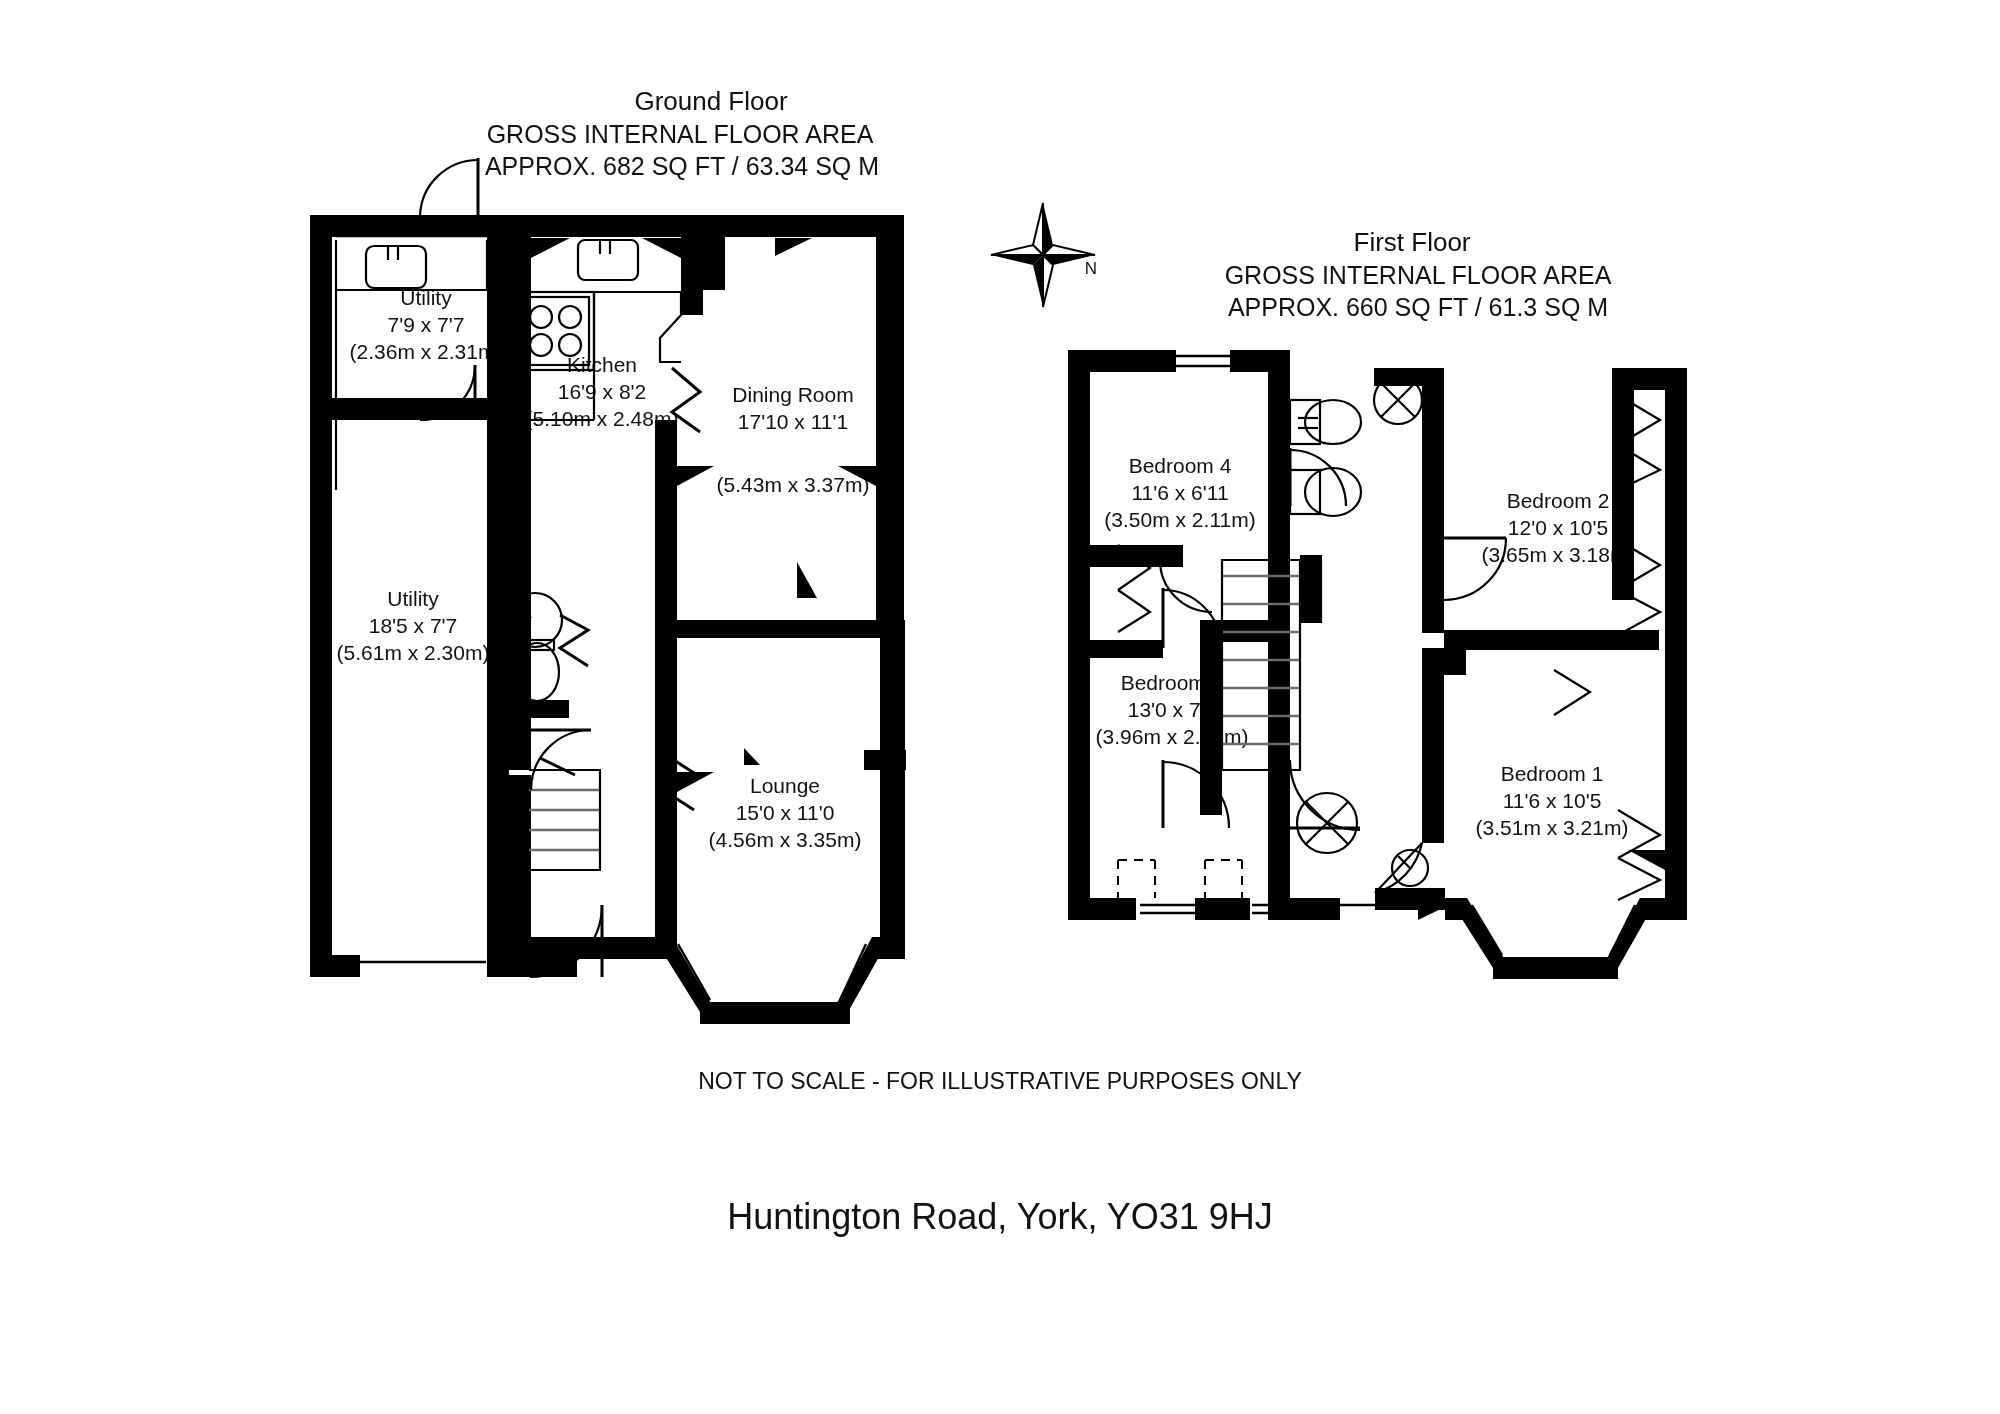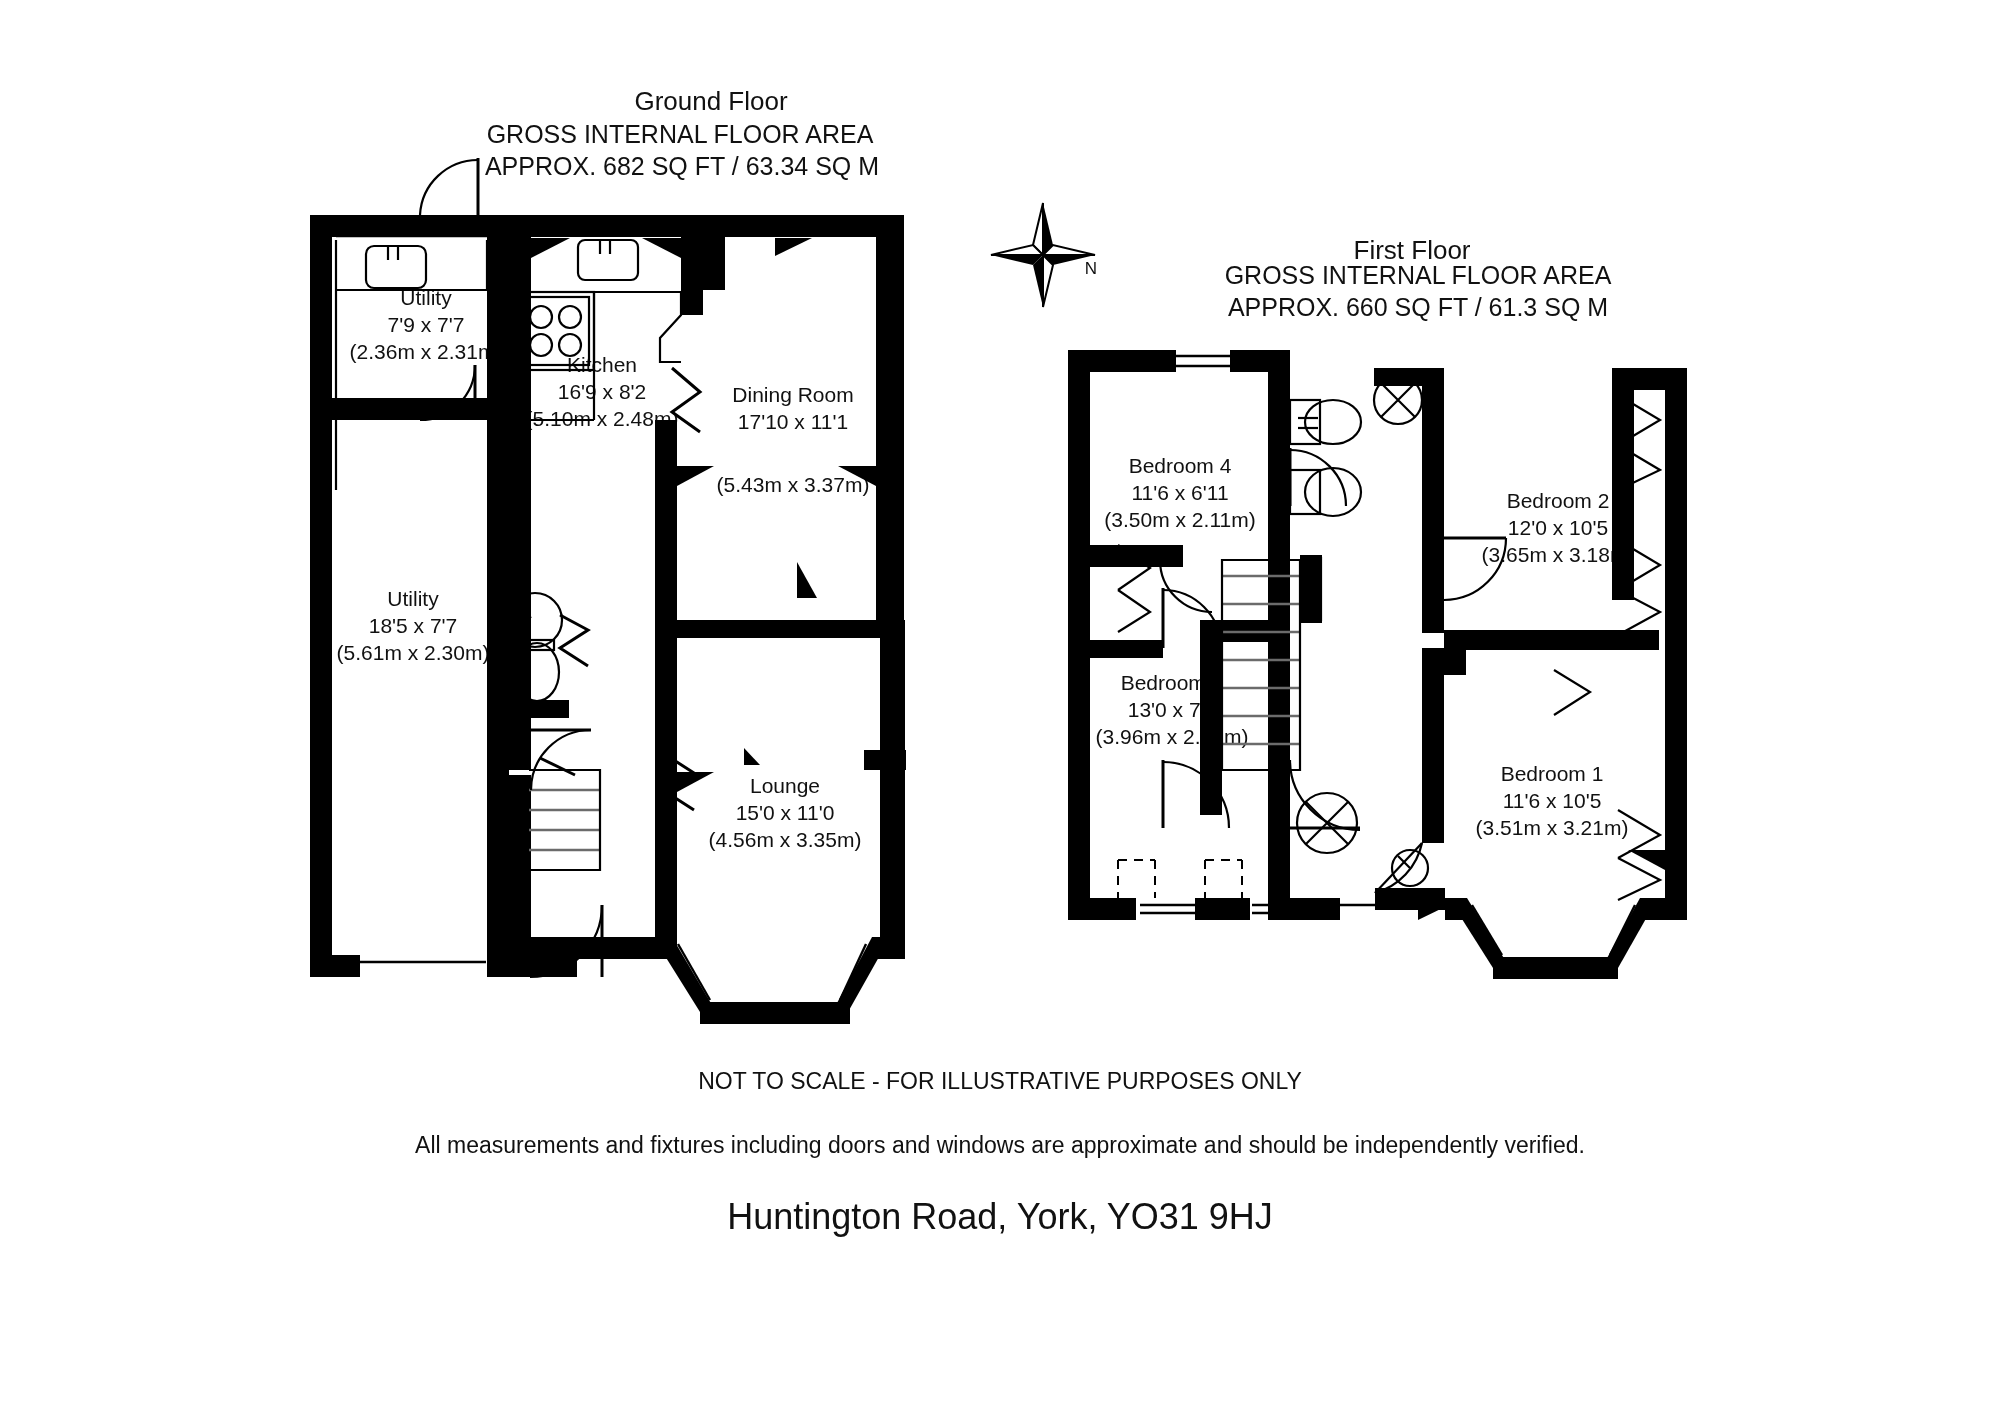--- a/index.html
+++ b/index.html
@@ -55,21 +55,21 @@
 </style>
 </head>
 <body>
 
 <div id="root">
 
   <div class="txt hdr-title center" style="left:711px; top:84px;">Ground Floor</div>
   <div class="txt hdr-line center" style="left:680px; top:118px;">GROSS INTERNAL FLOOR AREA</div>
   <div class="txt hdr-line center" style="left:682px; top:150px;">APPROX. 682 SQ FT / 63.34 SQ M</div>
 
-  <div class="txt hdr-title center" style="left:1412px; top:233px;">First Floor</div>
+  <div class="txt hdr-title center" style="left:1412px; top:225px;">First Floor</div>
   <div class="txt hdr-line center" style="left:1418px; top:259px;">GROSS INTERNAL FLOOR AREA</div>
   <div class="txt hdr-line center" style="left:1418px; top:291px;text-align:center;">APPROX. 660 SQ FT / 61.3 SQ M</div>
 
   <div class="txt room-name center" style="left:426px; top:284px;">Utility</div>
   <div class="txt room-dim center" style="left:426px; top:311px;">7'9 x 7'7</div>
   <div class="txt room-dim center" style="left:426px; top:338px;">(2.36m x 2.31m)</div>
 
   <div class="txt room-name center" style="left:602px; top:351px;">Kitchen</div>
   <div class="txt room-dim center" style="left:602px; top:378px;">16'9 x 8'2</div>
   <div class="txt room-dim center" style="left:602px; top:405px;">(5.10m x 2.48m)</div>
@@ -98,21 +98,20 @@
   <div class="txt room-dim center" style="left:1172px; top:696px;">13'0 x 7'6</div>
   <div class="txt room-dim center" style="left:1172px; top:723px;">(3.96m x 2.28m)</div>
 
   <div class="txt room-name center" style="left:1552px; top:760px;">Bedroom 1</div>
   <div class="txt room-dim center" style="left:1552px; top:787px;">11'6 x 10'5</div>
   <div class="txt room-dim center" style="left:1552px; top:814px;">(3.51m x 3.21m)</div>
 
   <div class="txt center" style="left:1091px; top:258px; font-size:17px;">N</div>
 
   <div class="txt footer-l center" style="left:1000px; top:1066px;">NOT TO SCALE - FOR ILLUSTRATIVE PURPOSES ONLY</div>
-  <div class="txt footer-l center" style="left:1000px; top:1130px;">All measurements and fixtures including doors and windows are approximate and should be independently verified.</div>
 
   <div class="txt addr center" style="left:1000px; top:1193px;">Huntington Road, York, YO31 9HJ</div>
 
 
   <svg class="plan" viewBox="0 0 2000 1414">
 
     <g>
 
       <rect class="wall" x="310" y="215" width="22" height="195"></rect>
       <rect class="wall" x="310" y="398" width="118" height="22"></rect>

